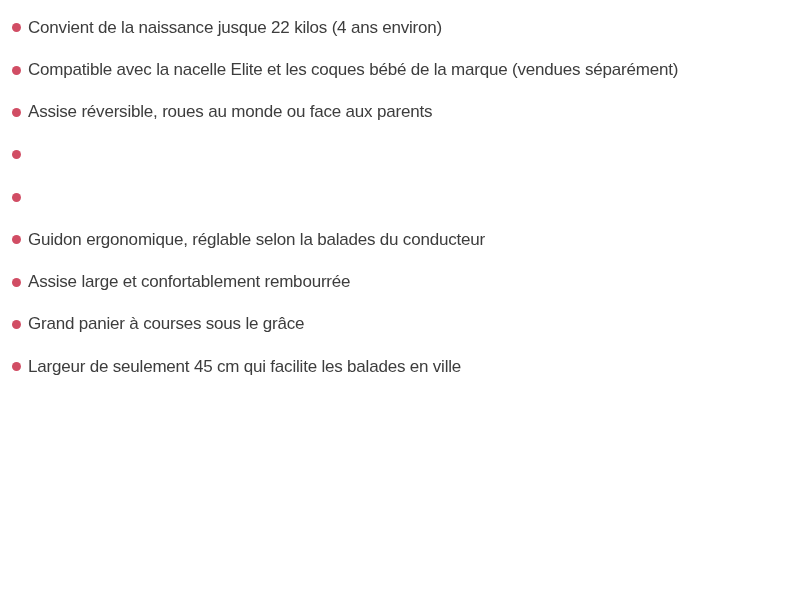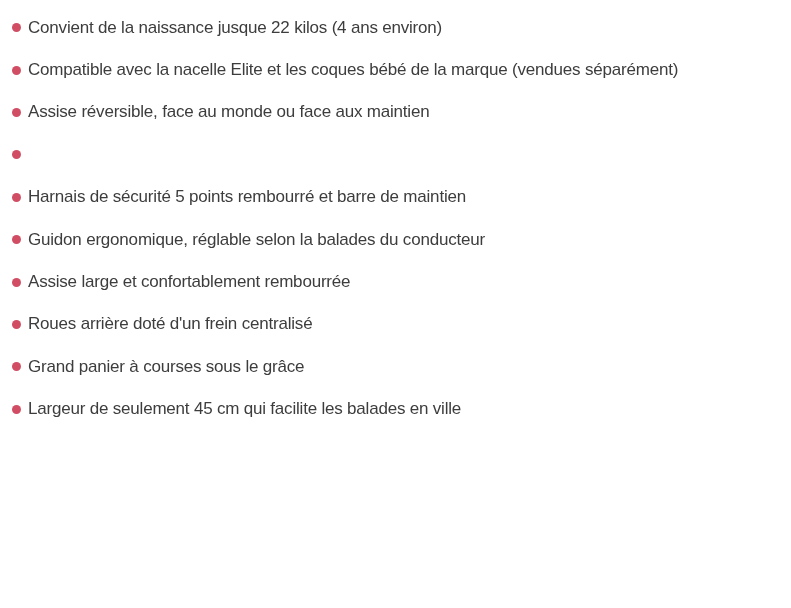--- a/index.html
+++ b/index.html
@@ -51,40 +51,35 @@
   <li class="feature-item">
     <span class="bullet"></span>
     <span class="feature-text">Convient de la naissance jusque 22 kilos (4 ans environ)</span>
   </li>
   <li class="feature-item">
     <span class="bullet"></span>
     <span class="feature-text">Compatible avec la nacelle Elite et les coques bébé de la marque (vendues séparément)</span>
   </li>
   <li class="feature-item">
     <span class="bullet"></span>
-    <span class="feature-text">Assise réversible, face au monde ou face aux maintien</span>
+    <span class="feature-text">Assise réversible, roues au monde ou face aux parents</span>
   </li>
   <li class="feature-item">
     <span class="bullet"></span>
   </li>
   <li class="feature-item">
     <span class="bullet"></span>
-    <span class="feature-text">Harnais de sécurité 5 points rembourré et barre de maintien</span>
   </li>
   <li class="feature-item">
     <span class="bullet"></span>
     <span class="feature-text">Guidon ergonomique, réglable selon la balades du conducteur</span>
   </li>
   <li class="feature-item">
     <span class="bullet"></span>
     <span class="feature-text">Assise large et confortablement rembourrée</span>
-  </li>
-  <li class="feature-item">
-    <span class="bullet"></span>
-    <span class="feature-text">Roues arrière doté d'un frein centralisé</span>
   </li>
   <li class="feature-item">
     <span class="bullet"></span>
     <span class="feature-text">Grand panier à courses sous le grâce</span>
   </li>
   <li class="feature-item">
     <span class="bullet"></span>
     <span class="feature-text">Largeur de seulement 45 cm qui facilite les balades en ville</span>
   </li>
 </ul>

